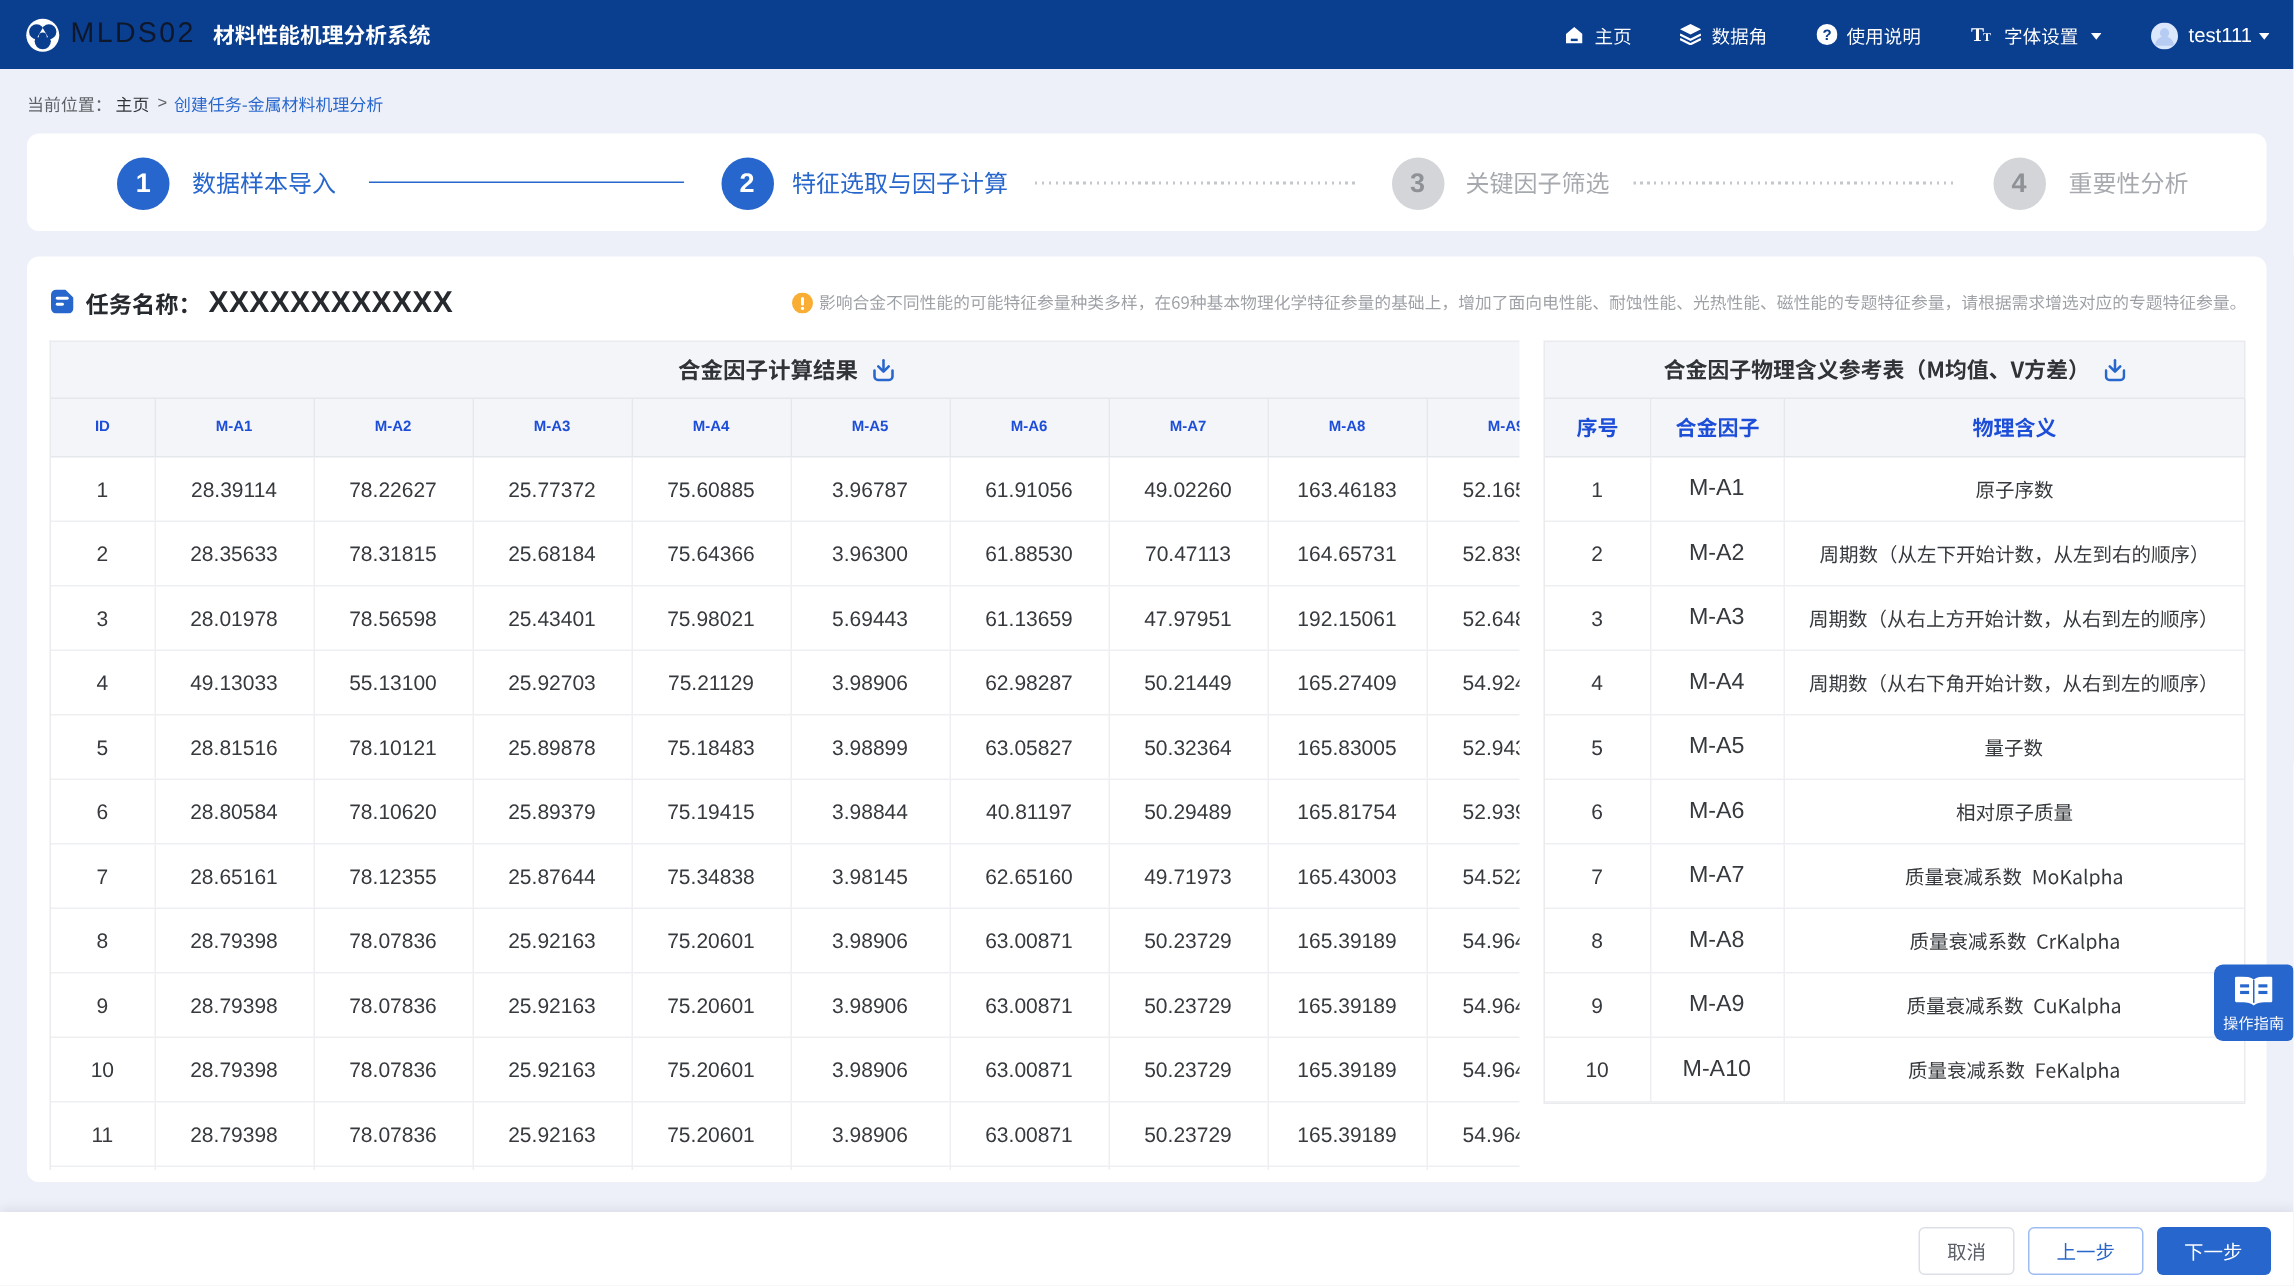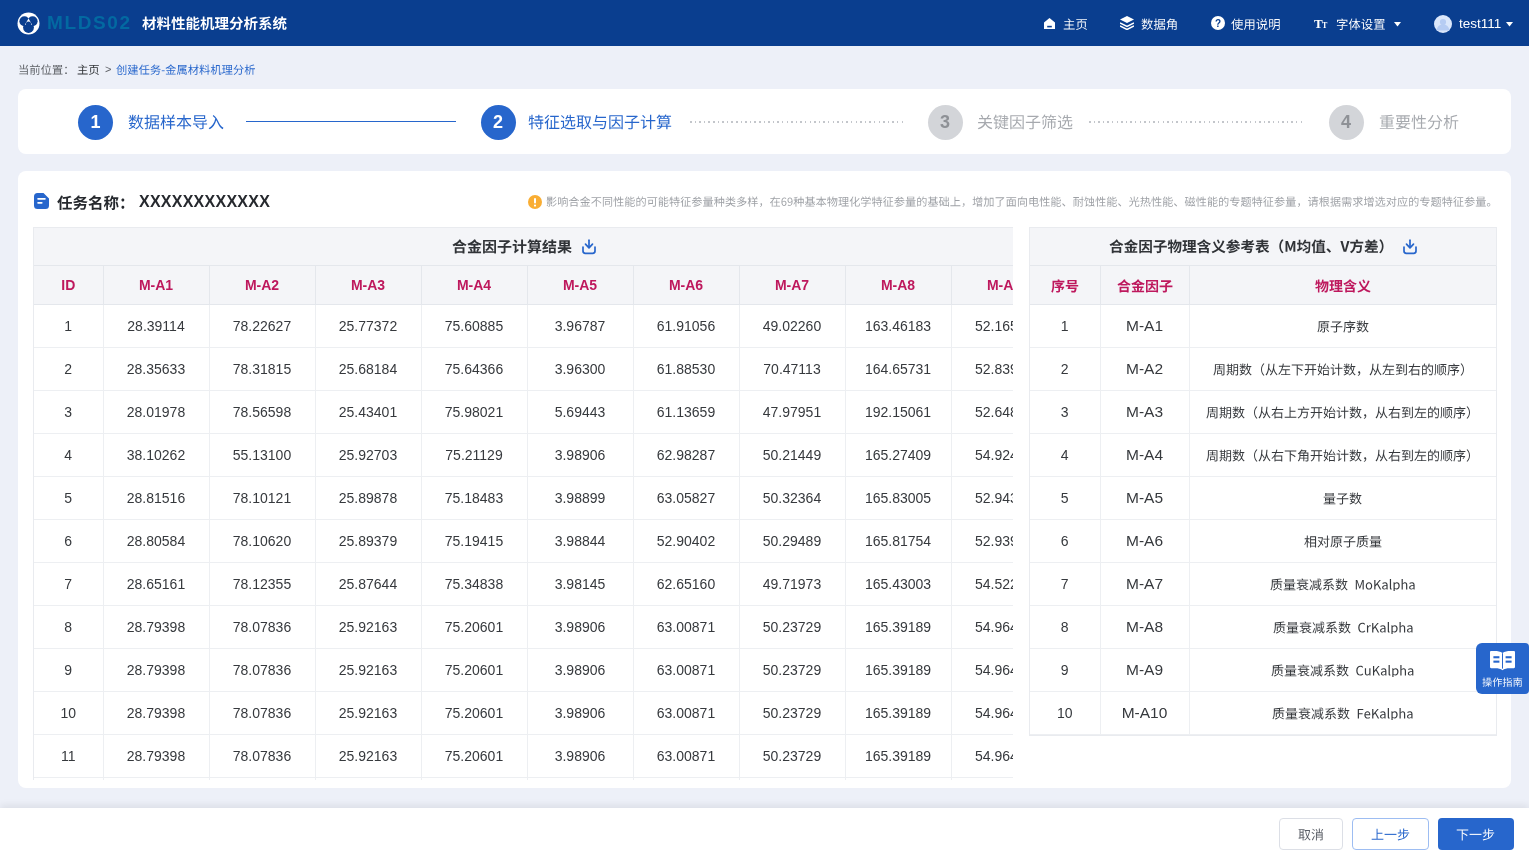--- a/index.html
+++ b/index.html
@@ -2,21 +2,21 @@
 <html><head><meta charset="utf-8"><style>
 *{margin:0;padding:0;box-sizing:border-box}
 html,body{width:1529px;height:857px;overflow:hidden}
 body{font-family:"Liberation Sans",sans-serif;background:#edf0f8;position:relative}
 .abs{position:absolute}
 svg.cj{fill:currentColor;display:inline-block;vertical-align:middle}
 .card{position:absolute;background:#fff;border-radius:8px}
 table{border-collapse:collapse;table-layout:fixed}
 td{padding:0;text-align:center;vertical-align:middle;overflow:hidden;white-space:nowrap}
 .lt td{height:43px;border-bottom:1px solid #edeff2;border-right:1px solid #edeff2;font-size:14px;color:#36393d}
-.lt tr.hd td{height:38px;background:#f4f5f8;border-bottom:1px solid #e4e7ec;border-right:1px solid #e4e7ec;font-weight:bold;font-size:14px;color:#be185d}
+.lt tr.hd td{height:38px;background:#f4f5f8;border-bottom:1px solid #e4e7ec;border-right:1px solid #e4e7ec;font-weight:bold;font-size:10px;color:#1d4ed8}
 td:last-child{border-right:none}
 .btn{position:absolute;height:32px;border-radius:4px;display:flex;align-items:center;justify-content:center}
 </style></head><body>
 <svg width="0" height="0" style="position:absolute">
     <defs>
       <path id="g0" d="M186 8V59H119V88H177C159 124 128 161 98 181C105 187 114 198 119 205C143 187 167 159 186 129V206C186 210 184 211 180 212C175 212 160 212 146 211C150 220 155 233 156 241C178 241 194 240 204 236C214 231 218 223 218 206V88H242V59H218V8ZM50 8V59H11V88H46C38 118 22 151 4 171C9 179 16 192 20 201C31 187 41 167 50 145V242H80V129C88 139 97 151 102 159L119 133C114 127 90 103 80 94V88H112V59H80V8Z"></path>
       <path id="g1" d="M9 28C15 46 20 71 20 86L43 80C42 65 37 41 30 22ZM92 21C89 39 83 64 78 80L97 86C103 71 110 47 117 27ZM126 42C140 51 157 64 165 74L180 52C172 42 154 30 140 21ZM114 104C129 113 147 127 156 136L171 112C162 103 143 91 128 83ZM10 91V119H38C30 142 18 168 5 184C10 192 16 206 18 215C29 200 40 176 48 152V242H75V154C82 166 89 178 93 186L112 163C106 156 82 128 75 120V119H112V91H75V9H48V91ZM112 164 116 192 186 179V242H214V174L244 169L240 141L214 146V8H186V150Z"></path>
       <path id="g2" d="M84 206V234H241V206H182V156H228V128H182V86H233V58H182V9H152V58H132C134 47 136 35 138 24L109 19C106 40 102 62 96 80C92 70 87 58 82 49L67 55V8H37V59L16 56C14 76 10 104 4 121L26 129C32 111 36 84 37 63V242H67V71C72 81 75 92 77 100L91 93C88 98 86 103 83 108C90 110 104 117 110 121C115 112 120 100 124 86H152V128H103V156H152V206Z"></path>
       <path id="g3" d="M88 122V136H50V122ZM22 98V242H50V195H88V212C88 214 87 215 84 215C80 216 70 216 62 215C65 222 70 234 71 242C86 242 98 242 106 237C115 232 117 225 117 212V98ZM50 158H88V172H50ZM212 23C200 30 183 38 166 44V8H137V84C137 112 144 120 173 120C179 120 201 120 208 120C230 120 238 111 242 79C234 77 222 72 216 68C214 90 213 94 205 94C200 94 181 94 177 94C168 94 166 92 166 84V69C188 62 212 54 231 45ZM214 136C202 144 184 152 167 159V126H137V204C137 232 144 241 174 241C180 241 203 241 209 241C233 241 241 231 244 196C236 194 224 189 218 184C216 210 215 214 206 214C201 214 182 214 178 214C168 214 167 213 167 204V184C190 177 214 168 234 158ZM22 86C28 84 38 82 98 76C100 81 102 85 103 89L130 78C126 62 113 40 102 23L76 32C80 39 84 46 88 54L52 56C61 44 71 30 78 15L46 7C40 25 28 43 24 48C20 53 16 57 12 58C15 66 20 80 22 86Z"></path>
       <path id="g4" d="M122 22V103C122 141 119 190 86 223C92 226 104 236 109 242C145 206 151 146 151 103V50H182V200C182 222 184 228 189 233C193 238 200 240 206 240C210 240 216 240 220 240C226 240 232 238 236 235C240 232 243 227 244 220C246 212 247 195 247 181C240 179 231 174 226 169C226 184 225 196 225 202C224 207 224 210 223 211C222 212 221 212 220 212C218 212 217 212 216 212C214 212 214 212 213 211C212 210 212 206 212 200V22ZM48 8V59H11V88H44C36 118 22 151 5 171C10 179 16 191 19 199C30 185 40 165 48 142V242H77V138C84 149 92 161 96 169L112 144C108 138 86 112 77 102V88H110V59H77V8Z"></path>
@@ -191,21 +191,21 @@
   </svg>
 <div class="abs" style="left:0;top:0;width:1529px;height:46px;background:#0a3e8f"></div>
 <svg class="abs" style="left:17px;top:12px" width="23" height="23" viewBox="0 0 23 23">
 <circle cx="11.5" cy="11.5" r="11" fill="#fff"></circle>
 <circle cx="7.4" cy="9.2" r="5" fill="#0a3e8f"></circle>
 <circle cx="15.6" cy="9.2" r="5" fill="#0a3e8f"></circle>
 <circle cx="11.5" cy="15.5" r="5.4" fill="#0a3e8f"></circle>
 <polygon points="11.5,6.6 15.1,12.8 7.9,12.8" fill="#fff"></polygon>
 <circle cx="11.5" cy="12.2" r="2.6" fill="#0a3e8f"></circle>
 </svg>
-<div class="abs" style="left:47px;top:13px;font-size:19px;font-weight:bold;color:#0369a1;letter-spacing:1.6px;line-height:20px">MLDS02</div>
+<div class="abs" style="left:47px;top:13px;font-size:19px;font-weight:normal;color:#0f172a;letter-spacing:1.6px;line-height:20px">MLDS02</div>
 <div class="abs" style="left:142px;top:16px;color:#fff;line-height:0"><svg class="cj" width="145.0" height="14.5" viewBox="0 0 2500 250">
       <use href="#g0" x="0"></use>
       <use href="#g1" x="250"></use>
       <use href="#g2" x="500"></use>
       <use href="#g3" x="750"></use>
       <use href="#g4" x="1000"></use>
       <use href="#g5" x="1250"></use>
       <use href="#g6" x="1500"></use>
       <use href="#g7" x="1750"></use>
       <use href="#g8" x="2000"></use>
@@ -336,21 +336,21 @@
 <rect x="3.2" y="4.9" width="8.6" height="1.9" rx="0.95" fill="#fff"></rect>
 <rect x="3.2" y="8.9" width="5.4" height="1.9" rx="0.95" fill="#fff"></rect>
   </svg>
 <div class="abs" style="left:57px;top:194.5px;color:#26292e;line-height:0"><svg class="cj" width="77.5" height="15.5" viewBox="0 0 1250 250">
       <use href="#g59" x="0"></use>
       <use href="#g60" x="250"></use>
       <use href="#g61" x="500"></use>
       <use href="#g62" x="750"></use>
       <use href="#g63" x="1000"></use>
     </svg></div>
-<div class="abs" style="left:139px;top:194px;font-size:16px;font-weight:bold;color:#26292e;letter-spacing:0.25px;line-height:16px">XXXXXXXXXXXX</div>
+<div class="abs" style="left:139px;top:194px;font-size:20px;font-weight:bold;color:#26292e;letter-spacing:0.25px;line-height:16px">XXXXXXXXXXXX</div>
 <svg class="abs" style="left:527.5px;top:194.5px" width="14" height="14" viewBox="0 0 14 14">
 <circle cx="7" cy="7" r="7" fill="#f9ad33"></circle>
 <rect x="6" y="3" width="2" height="5.6" rx="1" fill="#fff"></rect>
 <circle cx="7" cy="10.6" r="1.1" fill="#fff"></circle>
   </svg>
 <div class="abs" style="left:546px;top:196px;color:#9da0a5;line-height:0"><svg class="cj" width="951.6" height="11.2" viewBox="0 0 21278 250">
       <use href="#g64" x="0"></use>
       <use href="#g65" x="250"></use>
       <use href="#g66" x="500"></use>
       <use href="#g32" x="750"></use>
@@ -512,21 +512,21 @@
           <td>25.43401</td>
           <td>75.98021</td>
           <td>5.69443</td>
           <td>61.13659</td>
           <td>47.97951</td>
           <td>192.15061</td>
           <td>52.64812</td>
         </tr>
         <tr>
           <td>4</td>
-          <td>38.10262</td>
+          <td>49.13033</td>
           <td>55.13100</td>
           <td>25.92703</td>
           <td>75.21129</td>
           <td>3.98906</td>
           <td>62.98287</td>
           <td>50.21449</td>
           <td>165.27409</td>
           <td>54.92441</td>
         </tr>
         <tr>
@@ -541,21 +541,21 @@
           <td>165.83005</td>
           <td>52.94373</td>
         </tr>
         <tr>
           <td>6</td>
           <td>28.80584</td>
           <td>78.10620</td>
           <td>25.89379</td>
           <td>75.19415</td>
           <td>3.98844</td>
-          <td>52.90402</td>
+          <td>40.81197</td>
           <td>50.29489</td>
           <td>165.81754</td>
           <td>52.93914</td>
         </tr>
         <tr>
           <td>7</td>
           <td>28.65161</td>
           <td>78.12355</td>
           <td>25.87644</td>
           <td>75.34838</td>

